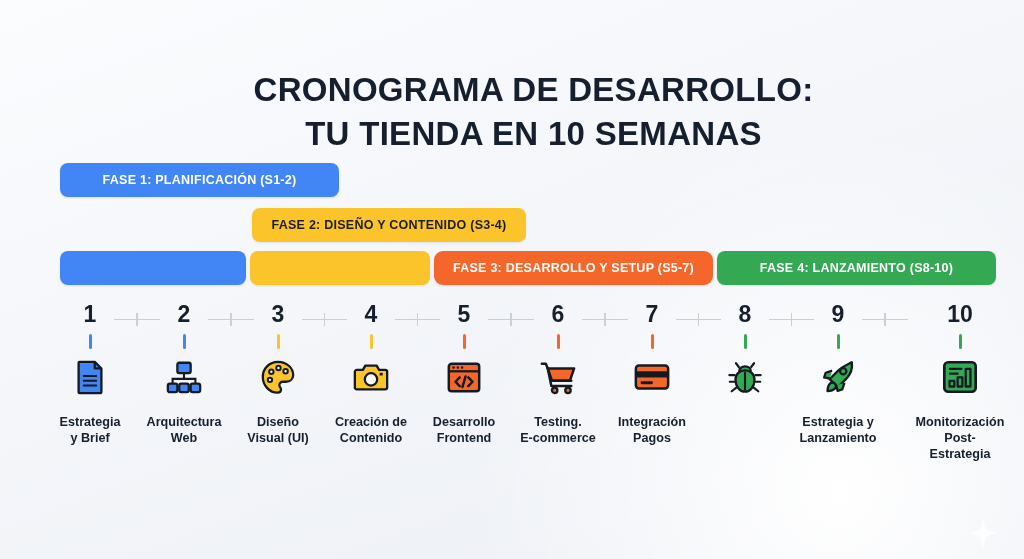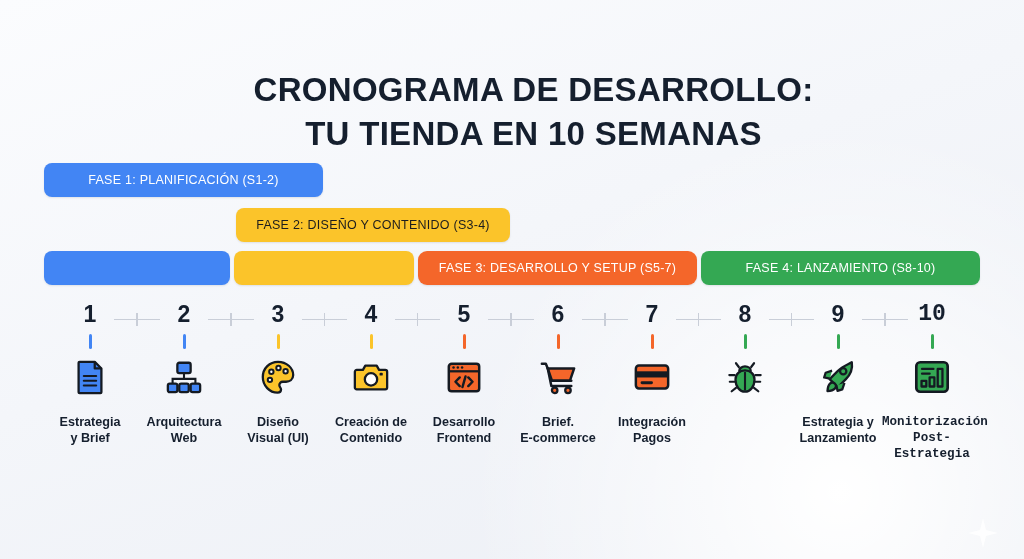--- a/index.html
+++ b/index.html
@@ -59,24 +59,25 @@
   .bars { position: absolute; left: 0; top: 0; width: 1024px; height: 290px; }
 
   .bar {
     position: absolute;
     height: 34px;
     border-radius: 8px;
     display: flex;
     align-items: center;
     justify-content: center;
     font-size: 12.5px;
-    font-weight: normal;
+    font-weight: bold;
     letter-spacing: .25px;
     white-space: nowrap;
     box-shadow: 0 1px 2px rgba(20,30,50,.10);
+    margin-left: 16px;
   }
 
   .bar.row1 { top: 163px; }
   .bar.row2 { top: 208px; }
   .bar.row3 { top: 251px; }
 
   .bar.blue   { background: #4285f4; color: #ffffff; }
   .bar.yellow { background: #fbc42a; color: #1d1d1d; }
   .bar.orange { background: #f4662a; color: #ffffff; }
   .bar.green  { background: #34a853; color: #ffffff; text-align: right; }
@@ -255,21 +256,21 @@
         <div class="ms-num">6</div>
         <div class="ms-dash" style="background:#f4662a"></div>
         <div class="ms-icon"><svg viewBox="0 0 40 40" width="38" height="38">
             <path d="M3 6h4.2l2 5" fill="none" stroke="#141a22" stroke-width="2.6" stroke-linecap="round" stroke-linejoin="round"></path>
             <path d="M9.2 11H37l-4.5 13H13.7L9.2 11z" fill="#f4662a" stroke="#141a22" stroke-width="2.6" stroke-linejoin="round"></path>
             <path d="M13.7 24H34" fill="none" stroke="#141a22" stroke-width="2.6" stroke-linecap="round"></path>
             <path d="M9.2 11 13 29.5h21" fill="none" stroke="#141a22" stroke-width="2.6" stroke-linecap="round" stroke-linejoin="round"></path>
             <circle cx="16.5" cy="34" r="2.9" fill="#f4662a" stroke="#141a22" stroke-width="2.4"></circle>
             <circle cx="30.5" cy="34" r="2.9" fill="#f4662a" stroke="#141a22" stroke-width="2.4"></circle>
           </svg></div>
-        <div class="ms-label">Brief.
+        <div class="ms-label">Testing.
 E-commerce</div>
       </div>
       <div class="milestone" style="left: 652px;">
         <div class="ms-num">7</div>
         <div class="ms-dash" style="background:#f4662a"></div>
         <div class="ms-icon"><svg viewBox="0 0 40 40" width="38" height="38">
             <rect x="3" y="8" width="34" height="24" rx="3.2" fill="#f4662a" stroke="#141a22" stroke-width="2.6"></rect>
             <rect x="3" y="14" width="34" height="6.5" fill="#141a22"></rect>
             <rect x="8" y="24.5" width="13" height="3" rx="1.5" fill="#141a22"></rect>
           </svg></div>
@@ -297,21 +298,21 @@
         <div class="ms-icon"><svg viewBox="0 0 40 40" width="38" height="38">
             <path d="M34.5 4.5c1 6.6-1.2 12.8-6.2 17.8l-8.5 8.5-8.6-8.6 8.5-8.5c5-5 11.2-7.2 14.8-9.2z" fill="#34a853" stroke="#141a22" stroke-width="2.5" stroke-linejoin="round"></path>
             <circle cx="25.5" cy="14" r="3.3" fill="#34a853" stroke="#141a22" stroke-width="2.4"></circle>
             <path d="M13.8 13.3 7 15.5l-1.6 5 6 1.2" fill="#34a853" stroke="#141a22" stroke-width="2.4" stroke-linejoin="round"></path>
             <path d="M26.8 26.2 24.5 33l-5 1.6-1.2-6" fill="#34a853" stroke="#141a22" stroke-width="2.4" stroke-linejoin="round"></path>
             <path d="M11.5 27c-2.2 2.2-2.6 7.8-2.6 7.8s5.6-.4 7.8-2.6c1.5-1.5 1.5-3.8 0-5.2-1.4-1.5-3.7-1.5-5.2 0z" fill="#34a853" stroke="#141a22" stroke-width="2.4" stroke-linejoin="round"></path>
           </svg></div>
         <div class="ms-label">Estrategia y
 Lanzamiento</div>
       </div>
-      <div class="milestone" style="left: 932px; font-family: Liberation Mono, monospace;">
+      <div class="milestone" style="left: 960px;">
         <div class="ms-num">10</div>
         <div class="ms-dash" style="background:#34a853"></div>
         <div class="ms-icon"><svg viewBox="0 0 40 40" width="38" height="38">
             <rect x="3.5" y="4.5" width="33" height="31" rx="4" fill="#34a853" stroke="#141a22" stroke-width="2.8"></rect>
             <g stroke="#141a22" stroke-width="2.4" stroke-linecap="round">
               <path d="M9.5 11.5h12"></path>
               <path d="M9.5 16.5h8"></path>
             </g>
             <g fill="none" stroke="#141a22" stroke-width="2.4" stroke-linejoin="round">
               <rect x="9" y="24" width="5" height="6"></rect>

